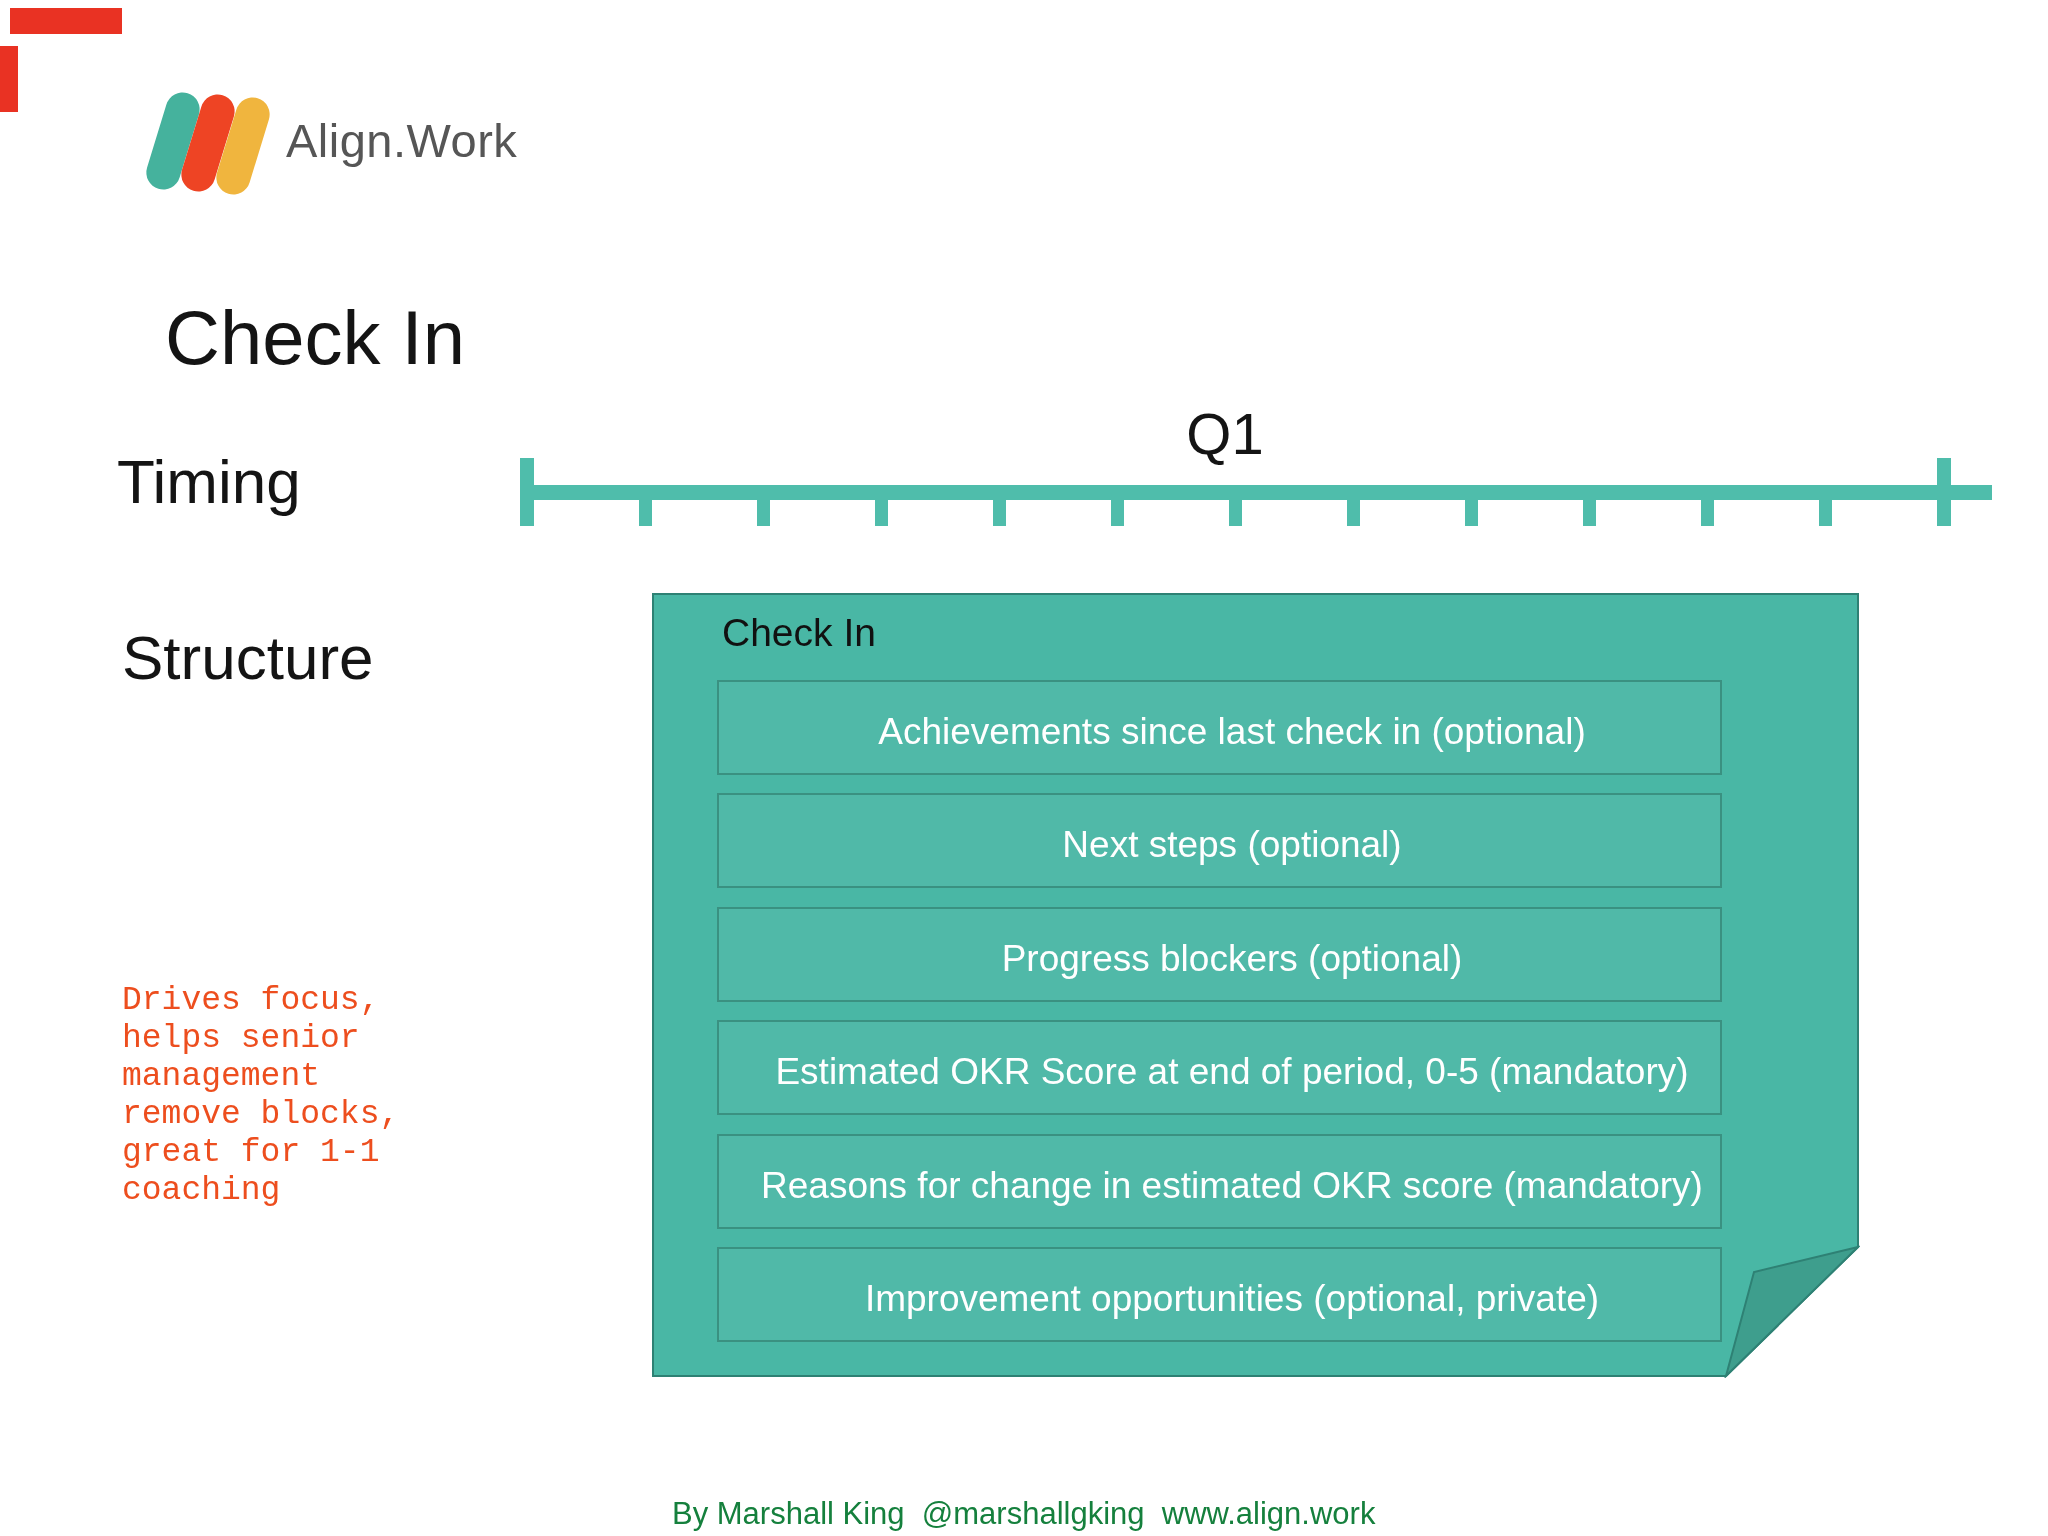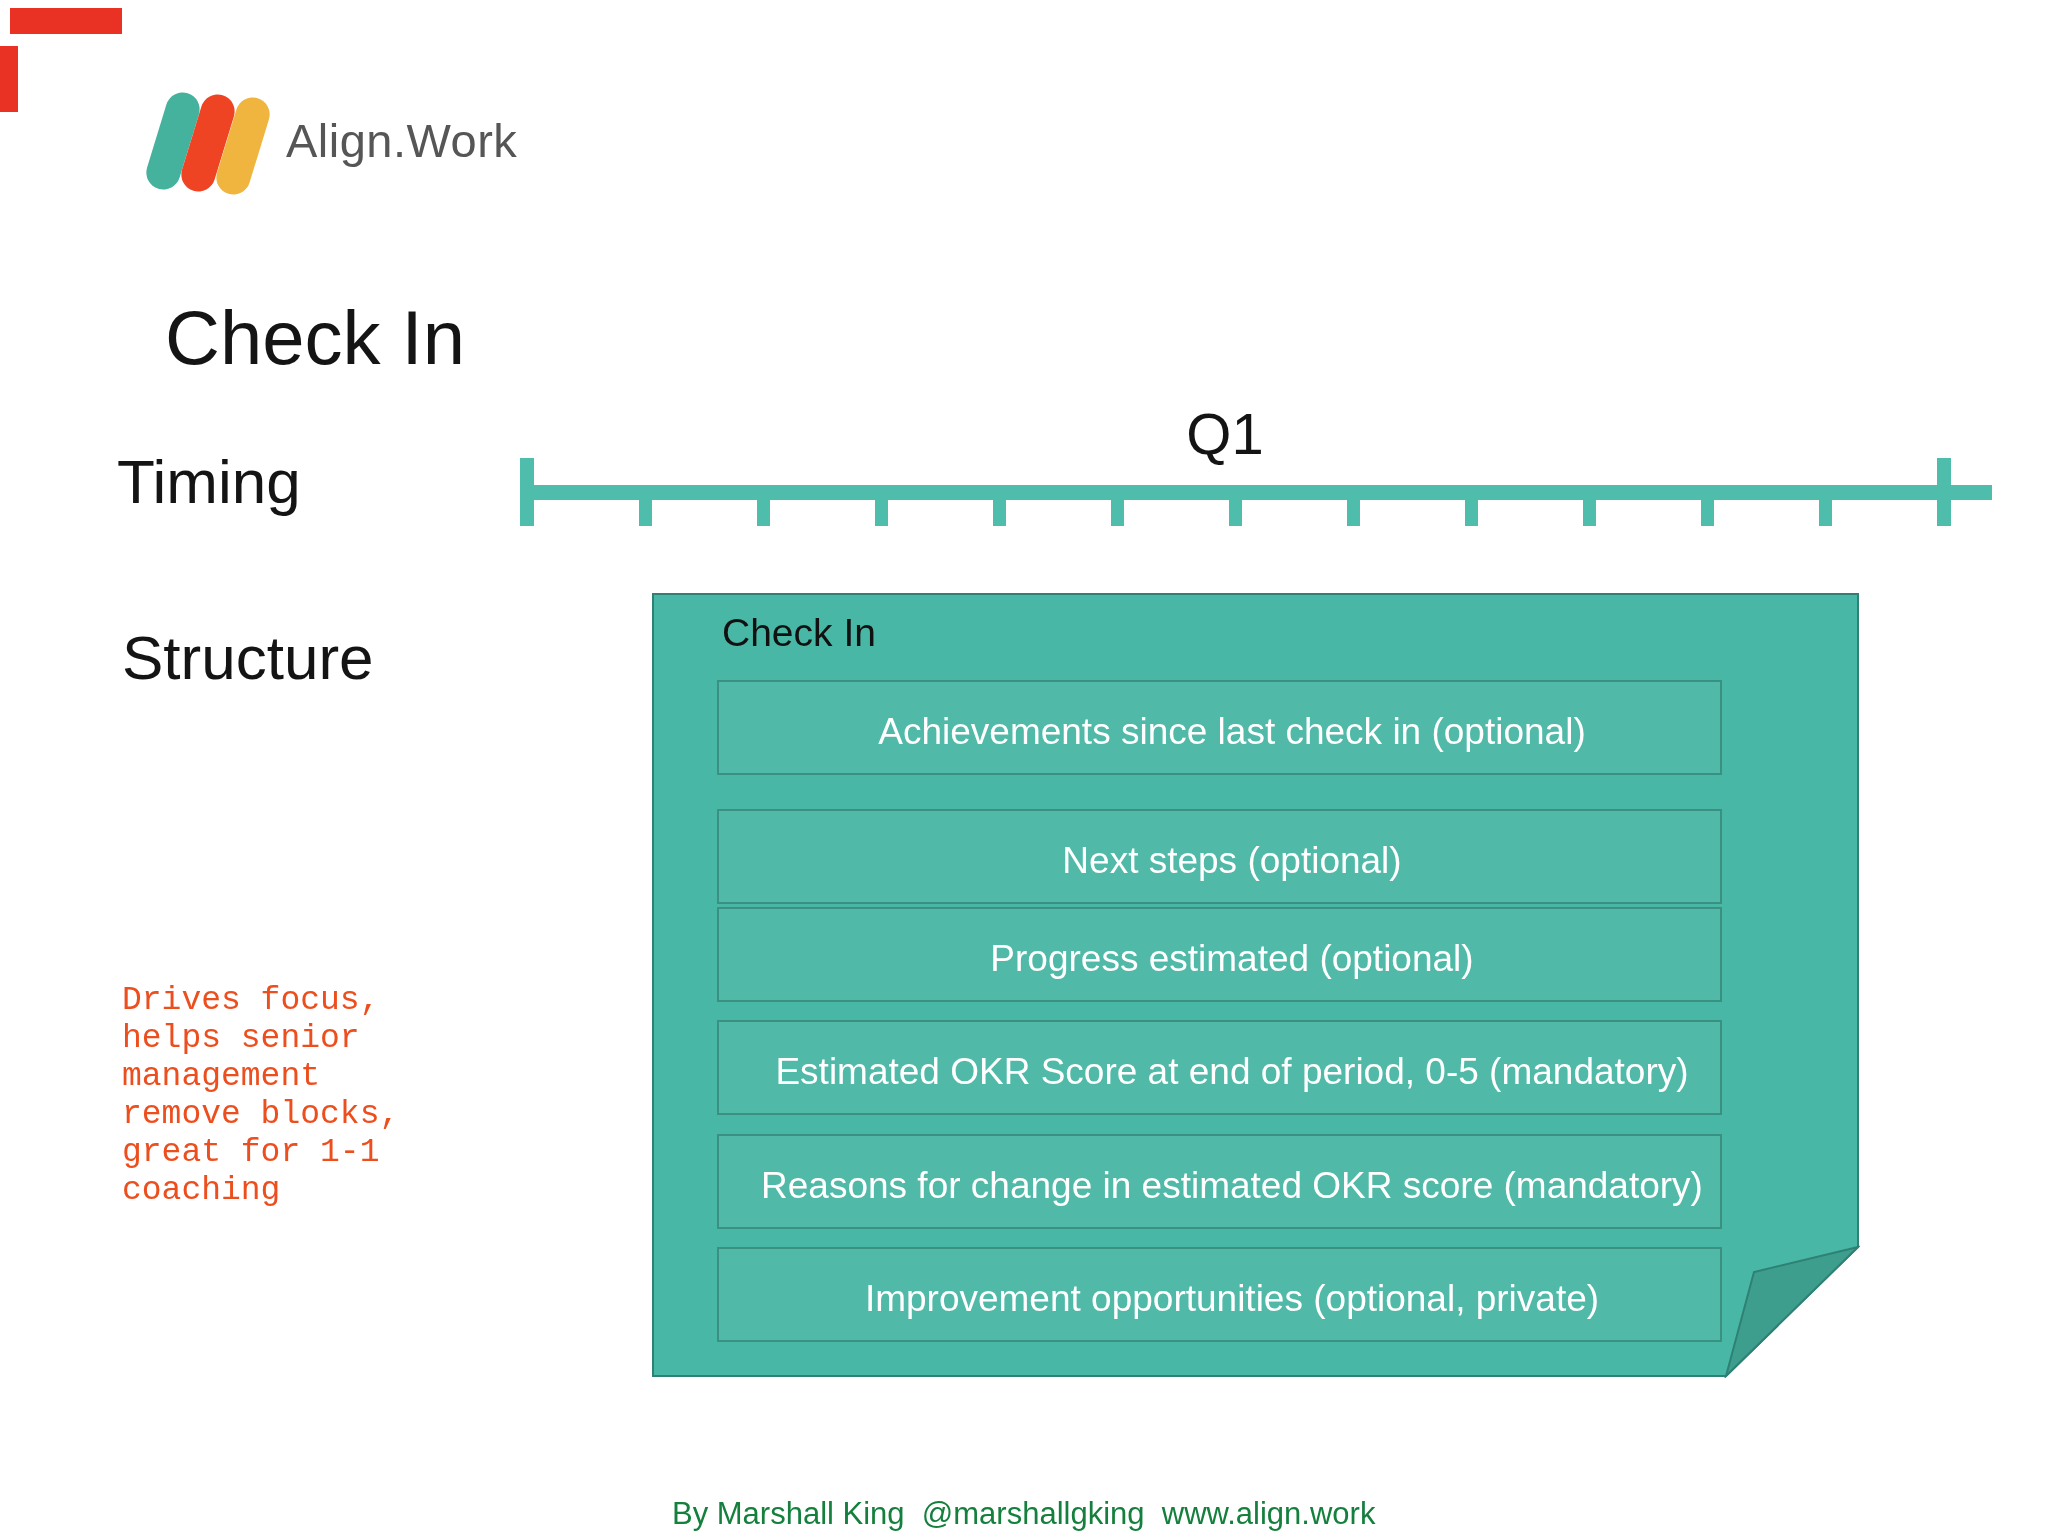--- a/index.html
+++ b/index.html
@@ -90,25 +90,25 @@
 
 <div class="abs panel">
   <svg width="1208" height="785" viewBox="0 0 1208 785">
     <polygon points="1,1 1206,1 1206,654 1074,783 1,783" fill="#49b7a5" stroke="#2e8174" stroke-width="2"></polygon>
     <polygon points="1206,654 1102,679 1074,783" fill="#3e9e8d" stroke="#2e8174" stroke-width="2"></polygon>
   </svg>
   <div class="panel-title">Check In</div>
   <div class="row" style="top:87px">
       <span>Achievements since last check in (optional)</span>
     </div>
-  <div class="row" style="top:216px">
+  <div class="row" style="top:200px">
       <span>Next steps (optional)</span>
     </div>
   <div class="row" style="top:314px">
-      <span>Progress estimated (optional)</span>
+      <span>Progress blockers (optional)</span>
     </div>
   <div class="row" style="top:427px">
       <span>Estimated OKR Score at end of period, 0-5 (mandatory)</span>
     </div>
   <div class="row" style="top:541px">
       <span>Reasons for change in estimated OKR score (mandatory)</span>
     </div>
   <div class="row" style="top:654px">
       <span>Improvement opportunities (optional, private)</span>
     </div>

